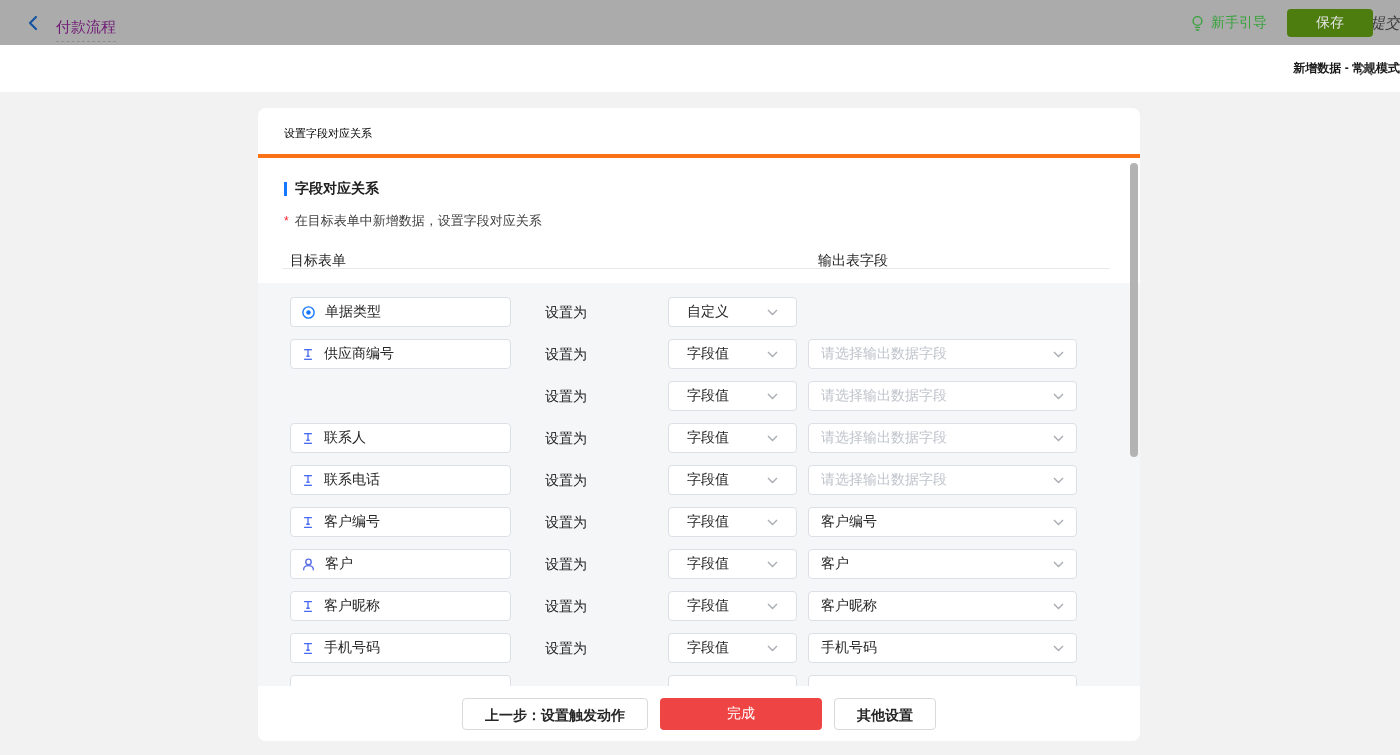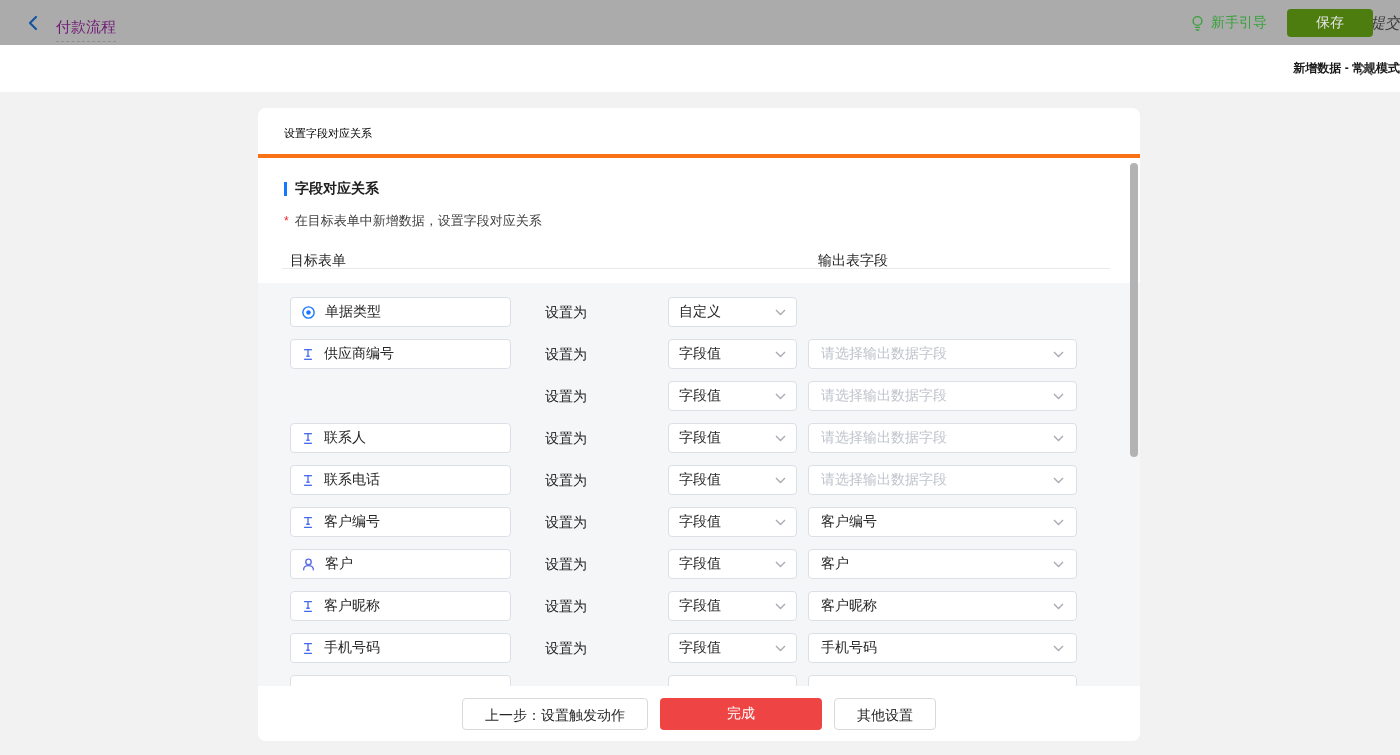--- a/index.html
+++ b/index.html
@@ -32,30 +32,30 @@
   .cols { position:absolute; left:0; top:136px; width:100%; height:22px; font-size:14px; color:#1f1f1f;margin-top:8px; }
   .col-target { position:absolute; left:32px; }
   .col-output { position:absolute; left:560px; }
   .cols-divider { position:absolute; left:24px; top:160px; width:828px; height:1px; background:#e9e9e9; }
 
   .rows-wrap { position:absolute; left:0; top:175px; right:0; bottom:0; background:#f5f6f7; padding-top:14px; overflow:hidden; }
   .row { position:relative; height:30px; margin:0 0 12px 32px; }
   .fbox { position:absolute; top:0; height:30px; background:#fff; border:1px solid #dcdfe5; border-radius:4px; display:flex; align-items:center; font-size:14px; color:#262626; }
   .f-left { left:0; width:221px; padding-left:10px; gap:9px; }
   .set-as { position:absolute; left:255px; top:0; height:30px; line-height:30px; font-size:14px; color:#1f1f1f; }
-  .f-mode { left:378px; width:129px; padding:0 10px; justify-content:space-between; cursor:pointer; }
+  .f-mode { left:378px; width:129px; padding:0 18px; justify-content:space-between; cursor:pointer; }
   .f-out  { left:518px; width:269px; padding:0 12px; justify-content:space-between; cursor:pointer; }
   .f-out.is-text { cursor:text; }
   .ph-text { color:#bfc3cb; }
 
   .scroll-thumb { position:absolute; right:2px; top:55px; width:8px; height:294px; background:#b3b3b3; border-radius:4px; cursor:pointer; }
 
   .card-footer { position:absolute; left:0; right:0; bottom:0; height:55px; background:#fff; display:flex; align-items:center; justify-content:center; gap:12px; }
   .btn { height:32px; font-size:14px; border-radius:4px; cursor:pointer; font-family:"Liberation Sans", sans-serif; }
-  .btn-ghost { background:#fff; border:1px solid #d9d9d9; color:#262626; padding:8px 22px; }
+  .btn-ghost { background:#fff; border:1px solid #d9d9d9; color:#262626; padding:8px 22px;font-weight:bold; }
   .btn-primary { background:#ef4444; border:none; color:#fff; width:162px; }
 
   .icon { display:inline-flex; align-items:center; justify-content:center; }
 </style>
 </head>
 <body>
 
 <div class="page">
 
   <div class="topbar">

